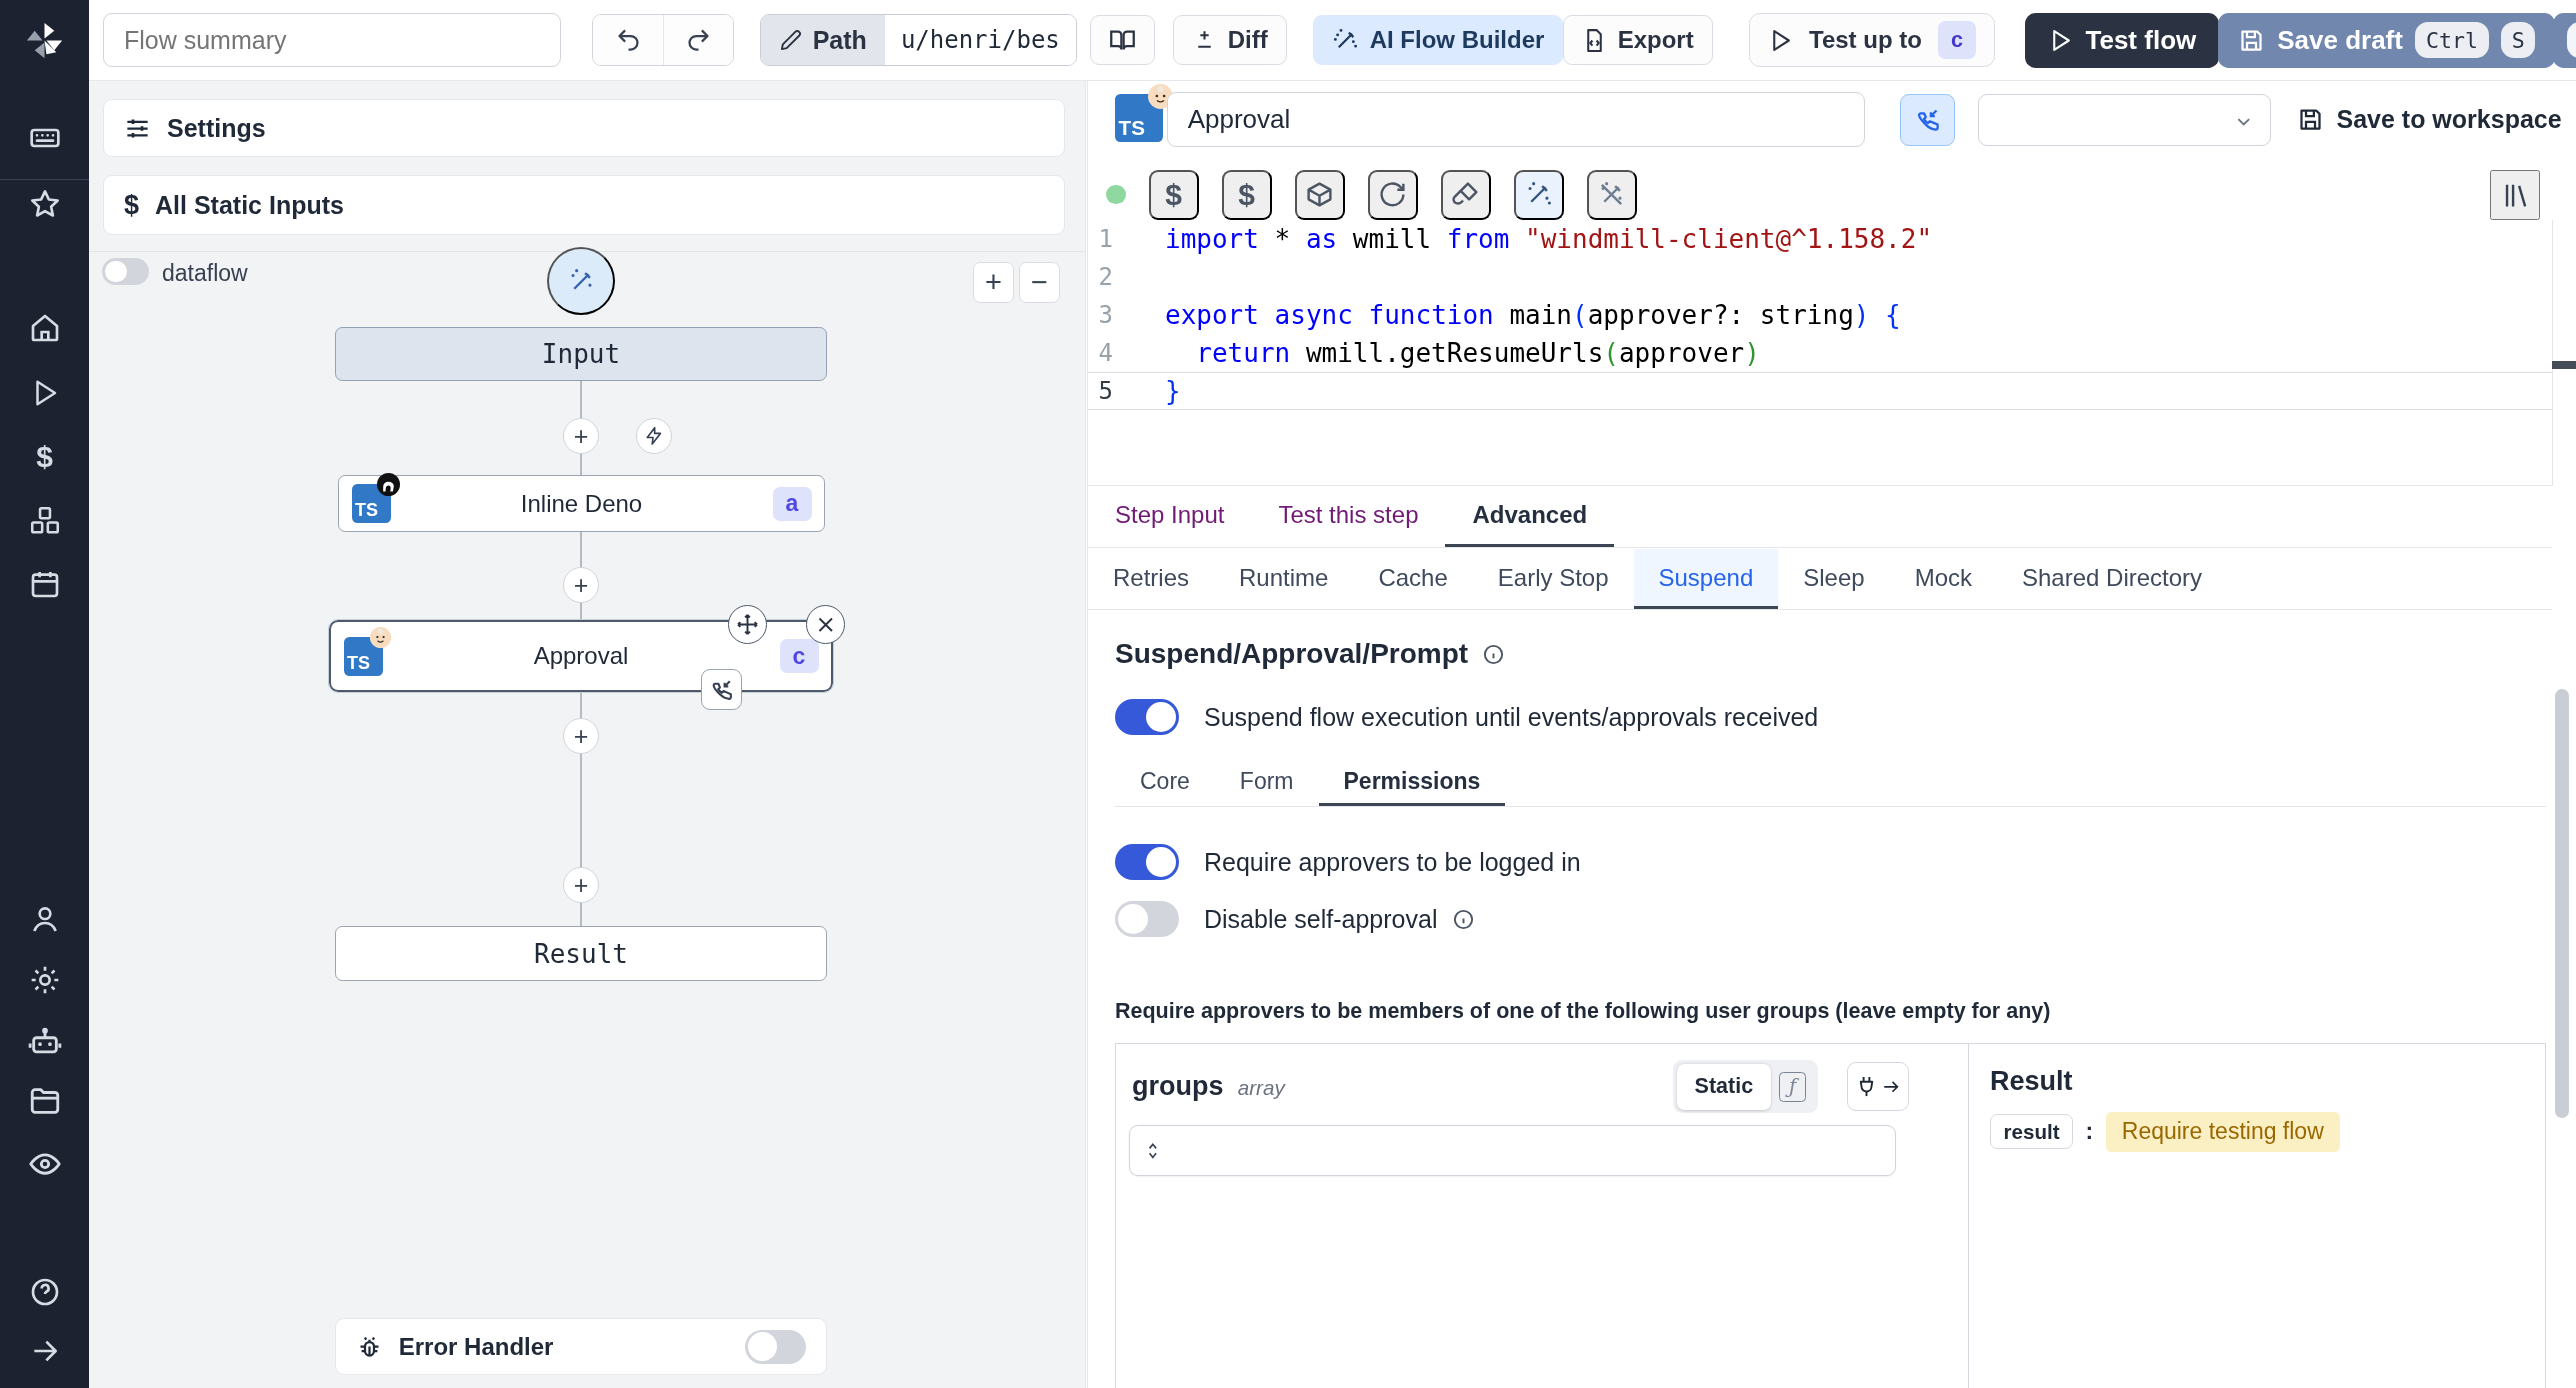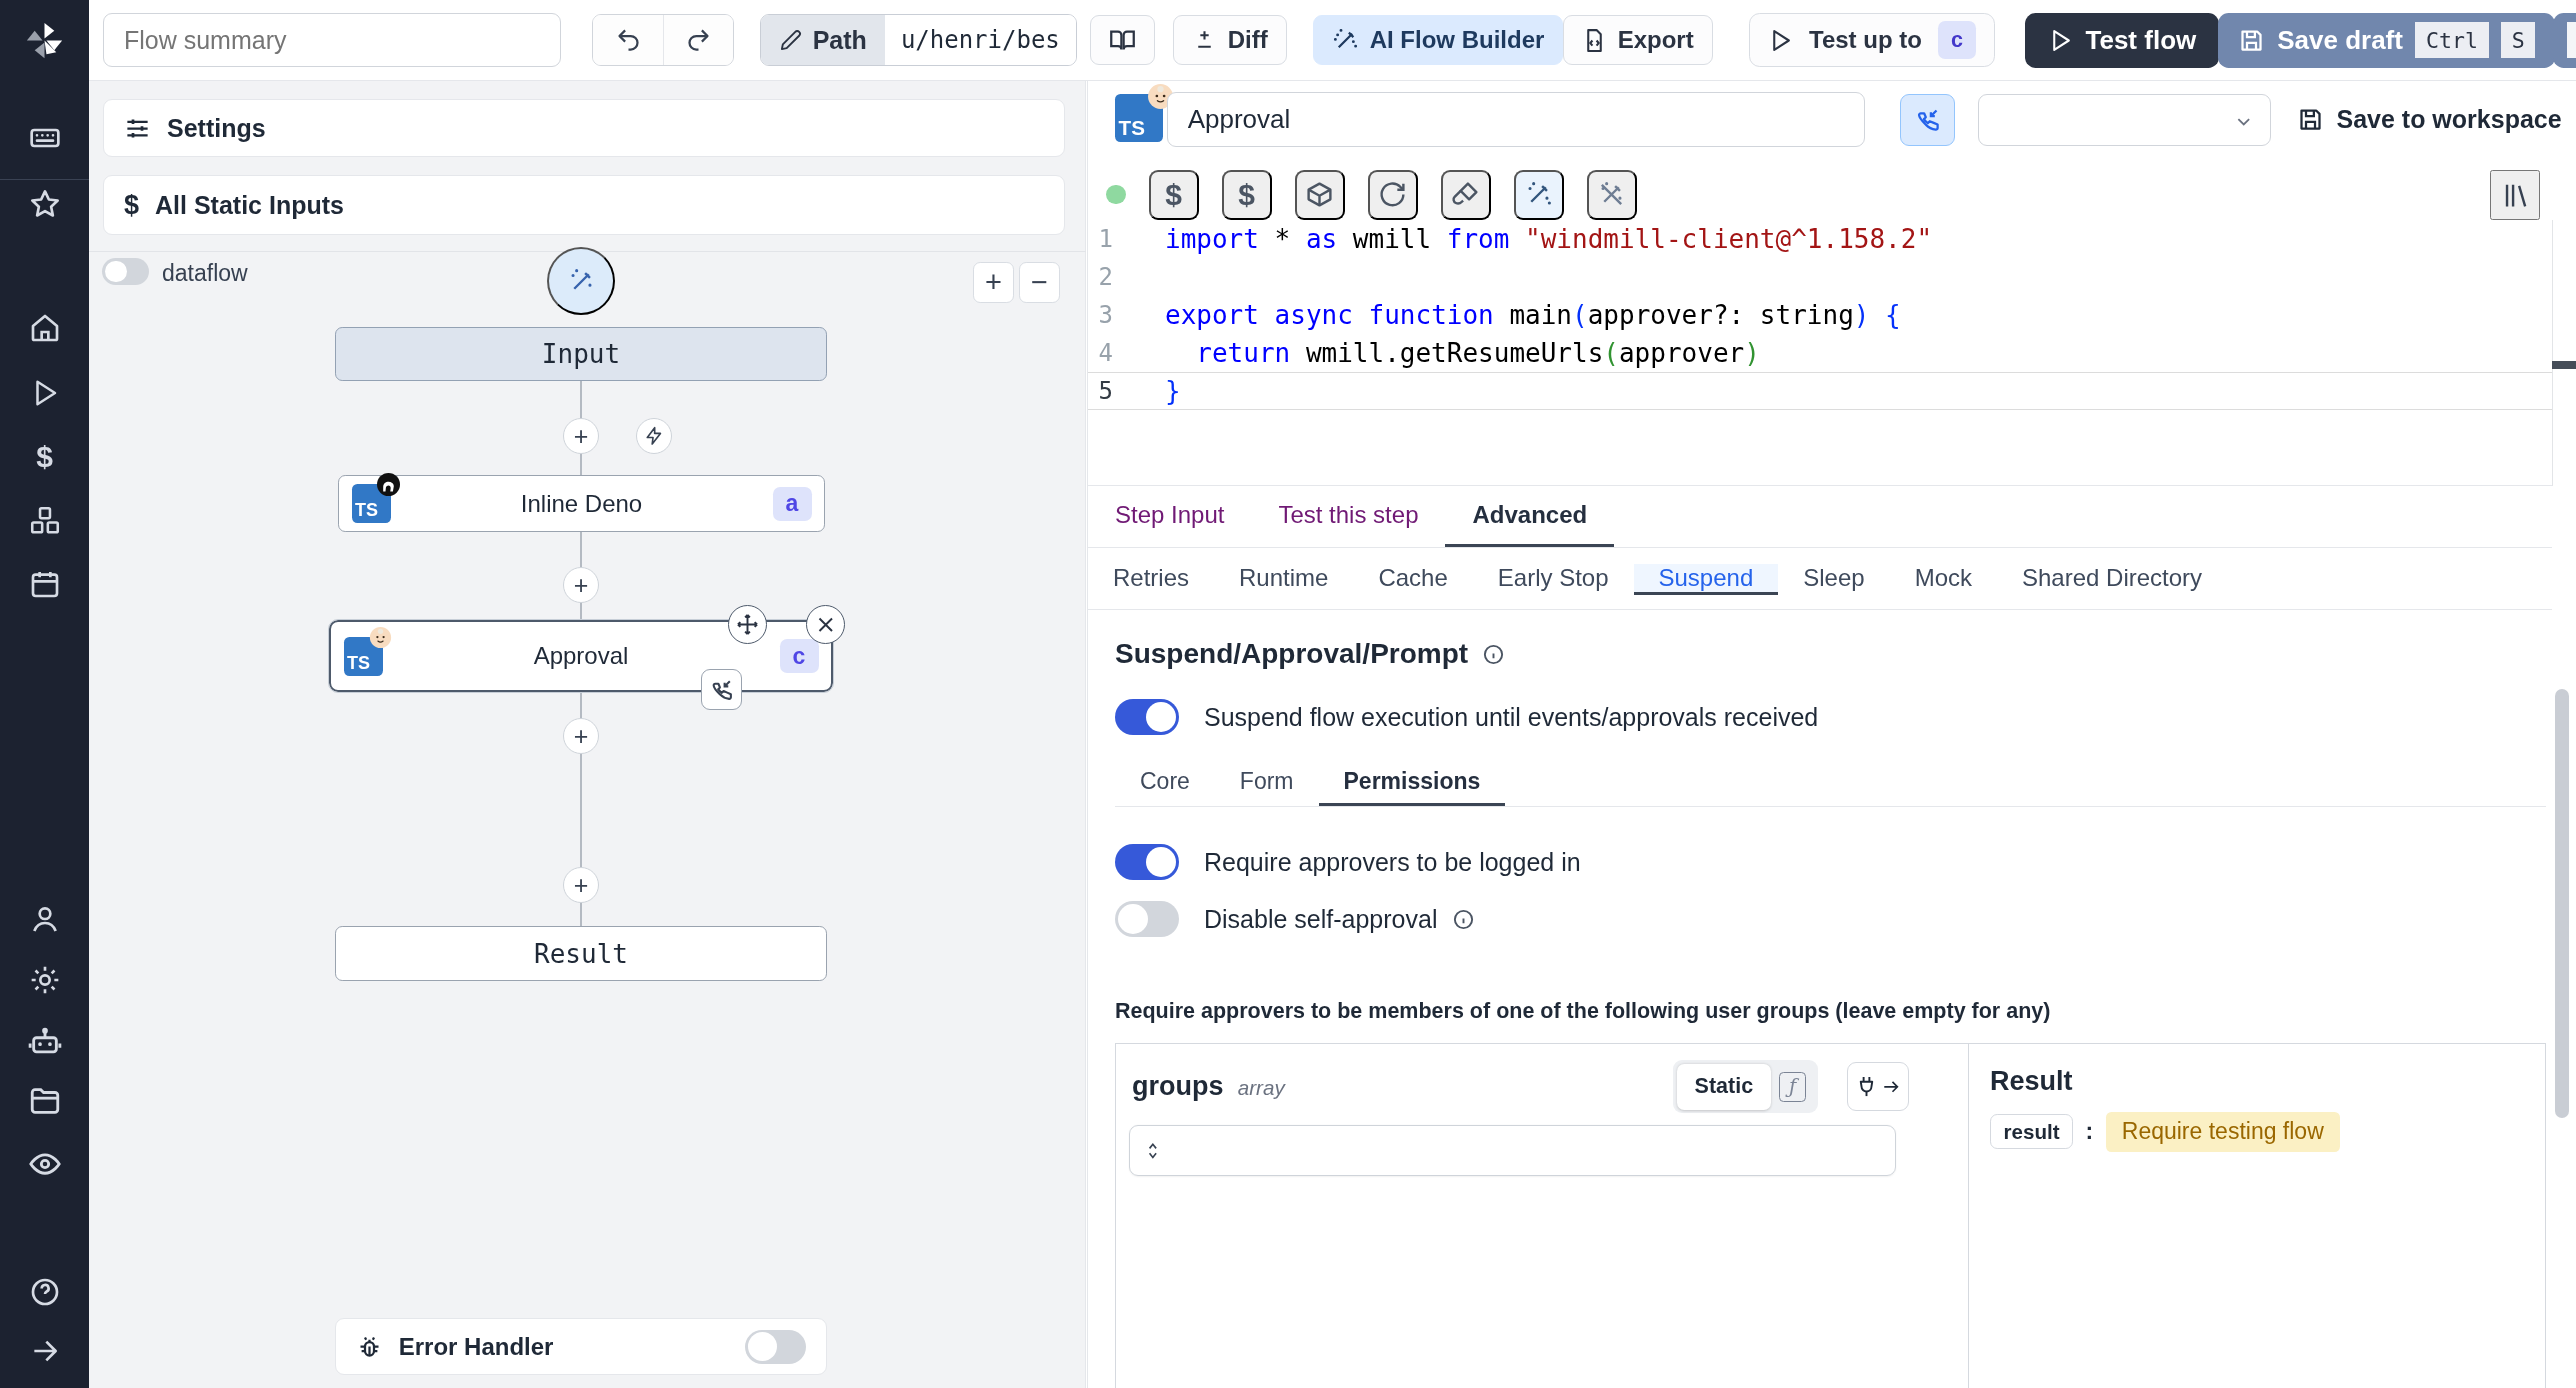--- a/index.html
+++ b/index.html
@@ -24,21 +24,21 @@
   .undo-grp button + button { border-left:0.9px solid #e5e7eb; }
   .path-chip { position:absolute; left:671px; top:14.3px; height:52px; display:flex; border:0.9px solid #c9ced6; border-radius:9px; overflow:hidden; }
   .path-left { background:#e2e6ec; display:flex; align-items:center; gap:10.7px; padding:0 18px; font-size:25px; font-weight:bold; color:#2b3342; }
   .path-right { background:#fff; display:flex; align-items:center; padding:0 16px; font-family:"DejaVu Sans Mono",monospace; font-size:24px; color:#1f2937; }
   .tb-btn { position:absolute; top:15px; height:50px; display:flex; align-items:center; justify-content:center; gap:10.7px; border:0.9px solid #d9dde3; background:#fcfcfd; border-radius:9px; font-size:24px; font-weight:600; color:#2b3342; padding:0 18px; }
   .tb-btn.blue { background:#dbeafe; border-color:#dbeafe; color:#1e3a5f; }
   .tb-btn.rounded-lg { border-radius:10.7px; }
   .badge-c { background:#dee3fb; color:#4338ca; font-weight:bold; font-size:21.5px; border-radius:7.2px; width:38px; height:38px; display:flex; align-items:center; justify-content:center; }
   .btn-dark { position:absolute; top:12.5px; height:55px; background:#2b3342; color:#fff; border:none; border-radius:10.7px; display:flex; align-items:center; gap:12.5px; padding:0 23px; font-size:26px; font-weight:bold; }
   .btn-slate { position:absolute; top:12.5px; height:55px; background:#7187ad; color:#fff; border:none; border-radius:10.7px; display:flex; align-items:center; gap:12.5px; padding:0 19.7px; font-size:26px; font-weight:bold; }
-  .kbd { background:#eceef3; color:#2b3342; border-radius:0; font-family:"DejaVu Sans Mono",monospace; font-size:21.5px; padding:5.4px 10.7px; font-weight:normal; }
+  .kbd { background:#eceef3; color:#2b3342; border-radius:13px; font-family:"DejaVu Sans Mono",monospace; font-size:21.5px; padding:5.4px 10.7px; font-weight:normal; }
 
   
   .lp { position:absolute; left:89px; top:81px; width:997px; height:1308px; background:#f2f3f5; border-right:0.9px solid #e5e7eb; }
   .lp-card { position:absolute; left:14.3px; width:962px; background:#fff; border:0.9px solid #e5e7eb; border-radius:9px; display:flex; align-items:center; gap:16px; padding:0 19.7px; font-size:25px; font-weight:bold; color:#1f2937; }
   .lp-div { position:absolute; left:0; top:170px; width:997px; border-top:0.9px solid #e2e4e8; }
   .toggle { position:relative; border-radius:894px; background:#d2d6dc; }
   .toggle .knob { position:absolute; top:2.7px; left:2.7px; background:#fff; border-radius:50%; }
   .toggle.on { background:#3659d9; }
   .toggle.on .knob { left:auto; right:2.7px; }
   .t-sm { width:47px; height:27px; } .t-sm .knob { width:21.5px; height:21.5px; }
@@ -80,21 +80,21 @@
   .code-row.current { border-top:0.9px solid #dcdcdc; border-bottom:0.9px solid #dcdcdc; }
   .ctext { white-space:pre; color:#000; }
   .tok-kw { color:#0000ff; } .tok-str { color:#a31515; } .tok-pl { color:#000; }
   .tok-b1 { color:#0431fa; } .tok-b2 { color:#319331; }
   .mm-border { position:absolute; left:1464px; top:139px; height:266px; border-left:0.9px solid #e3e5e8; }
   .mm-mark { position:absolute; left:1464px; top:280px; width:25px; height:8px; background:#454d58; }
 
   .tabs1 { position:absolute; left:0; top:404px; width:1464px; height:63px; border-top:0.9px solid #e5e7eb; border-bottom:0.9px solid #e5e7eb; display:flex; }
   .tab { display:flex; align-items:center; padding:0 27px; font-size:24px; color:#701a75; border-bottom:3.6px solid transparent; }
   .tab.active { color:#252f3f; border-bottom-color:#3b4554; font-weight:600; }
-  .tabs2 { position:absolute; left:0; top:468px; width:1464px; height:61px; border-bottom:0.9px solid #e5e7eb; display:flex;align-items:center; }
+  .tabs2 { position:absolute; left:0; top:468px; width:1464px; height:61px; border-bottom:0.9px solid #e5e7eb; display:flex; }
   .tab2 { display:flex; align-items:center; padding:0 25px; font-size:24px; color:#3f4a5c; border-bottom:3.6px solid transparent; }
   .tab2.active { color:#2563eb; background:#eff6ff; border-bottom-color:#3b4554; }
 
   .sus-head { position:absolute; left:27px; top:547px; height:52px; display:flex; align-items:center; gap:14.3px; }
   .sus-title { font-size:28px; font-weight:bold; color:#1f2937; }
   .helpers-btn { position:absolute; left:447px; top:547px; height:52px; border:0.9px solid #d5d9df; background:#fff; border-radius:9px; display:flex; align-items:center; gap:12.5px; padding:0 23px; font-size:23px; font-weight:600; color:#1f2937; }
   .toggle-row { position:absolute; display:flex; align-items:center; gap:25px; font-size:25px; color:#1f2937; }
   .subtabs { position:absolute; left:27px; top:678px; width:1431px; height:48px; border-bottom:0.9px solid #e5e7eb; display:flex; }
   .tab3 { display:flex; align-items:center; padding:0 25px; font-size:23px; color:#3f4a5c; border-bottom:3.6px solid transparent; }
   .tab3.active { color:#252f3f; border-bottom-color:#3b4554; font-weight:600; }

